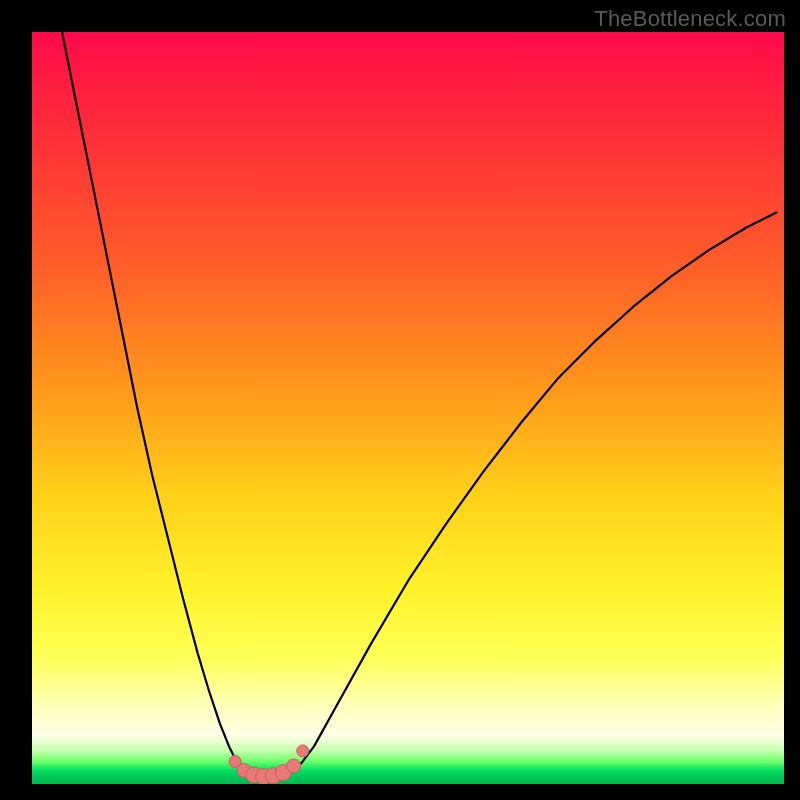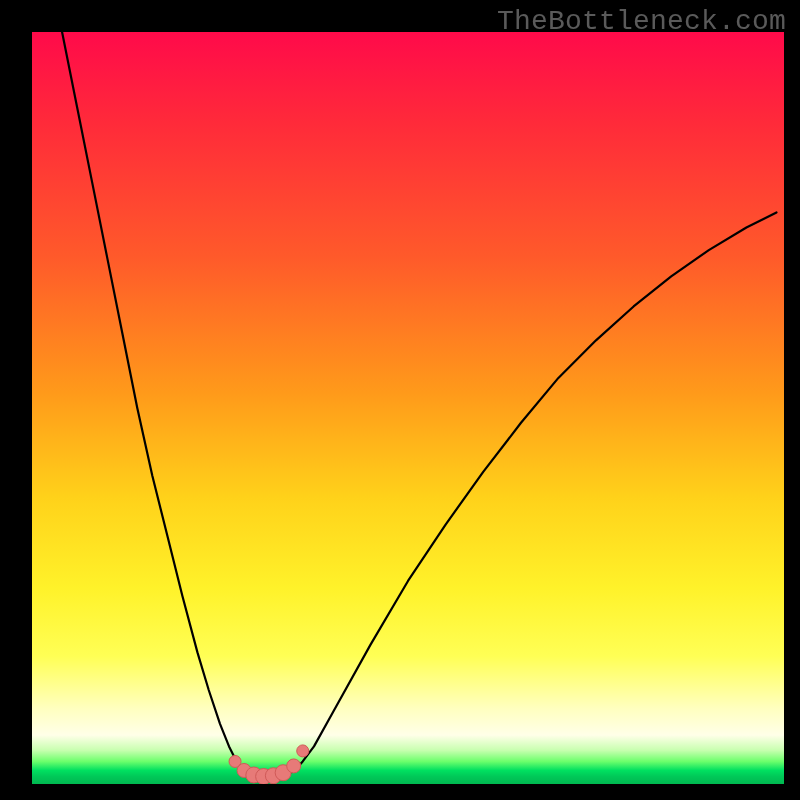--- a/index.html
+++ b/index.html
@@ -48,24 +48,23 @@
   }
   .curves {
     position: absolute;
     inset: 0;
   }
   .watermark {
     position: absolute;
     top: 6px;
     right: 14px;
     color: #5a5a5a;
-    font-size: 28px;
+    font-size: 22px;
     letter-spacing: 0.2px;
     user-select: none;
-    font-family: Liberation Mono, monospace;
   }
 </style>
 </head>
 <body>
 
 <div class="frame">
   <div class="plot">
     <div class="gradient"></div>
     <svg class="curves" viewBox="0 0 752 752" preserveAspectRatio="none">
       <path id="curve-path" fill="none" stroke="#000" stroke-width="2.2" stroke-linecap="round" stroke-linejoin="round" d="M30.08 0.00 L45.12 75.20 L60.16 150.40 L75.20 225.60 L90.24 300.80 L105.28 376.00 L120.32 443.68 L135.36 503.84 L150.40 564.00 L165.44 620.40 L176.72 658.00 L188.00 691.84 L197.02 714.40 L204.54 729.44 L210.56 736.96 L215.07 740.72 L215.07 740.72 L221.09 743.73 L228.61 744.86 L237.63 745.23 L246.66 744.48 L255.68 742.22 L263.20 737.71 L263.20 737.71 L270.72 729.44 L282.00 714.40 L300.80 680.56 L338.40 612.88 L376.00 548.96 L413.60 492.56 L451.20 439.92 L488.80 391.04 L526.40 345.92 L564.00 308.32 L601.60 274.48 L639.20 244.40 L676.80 218.08 L714.40 195.52 L744.48 180.48"></path>

